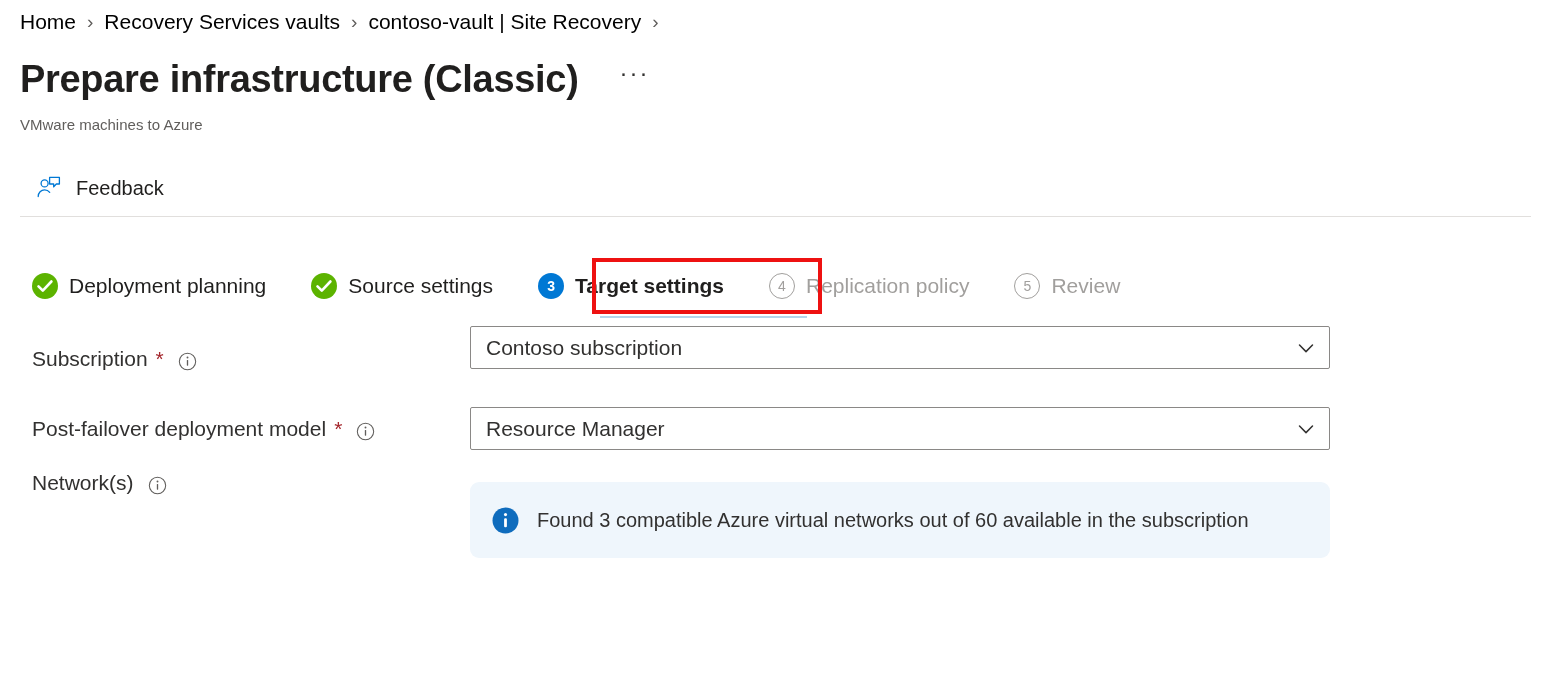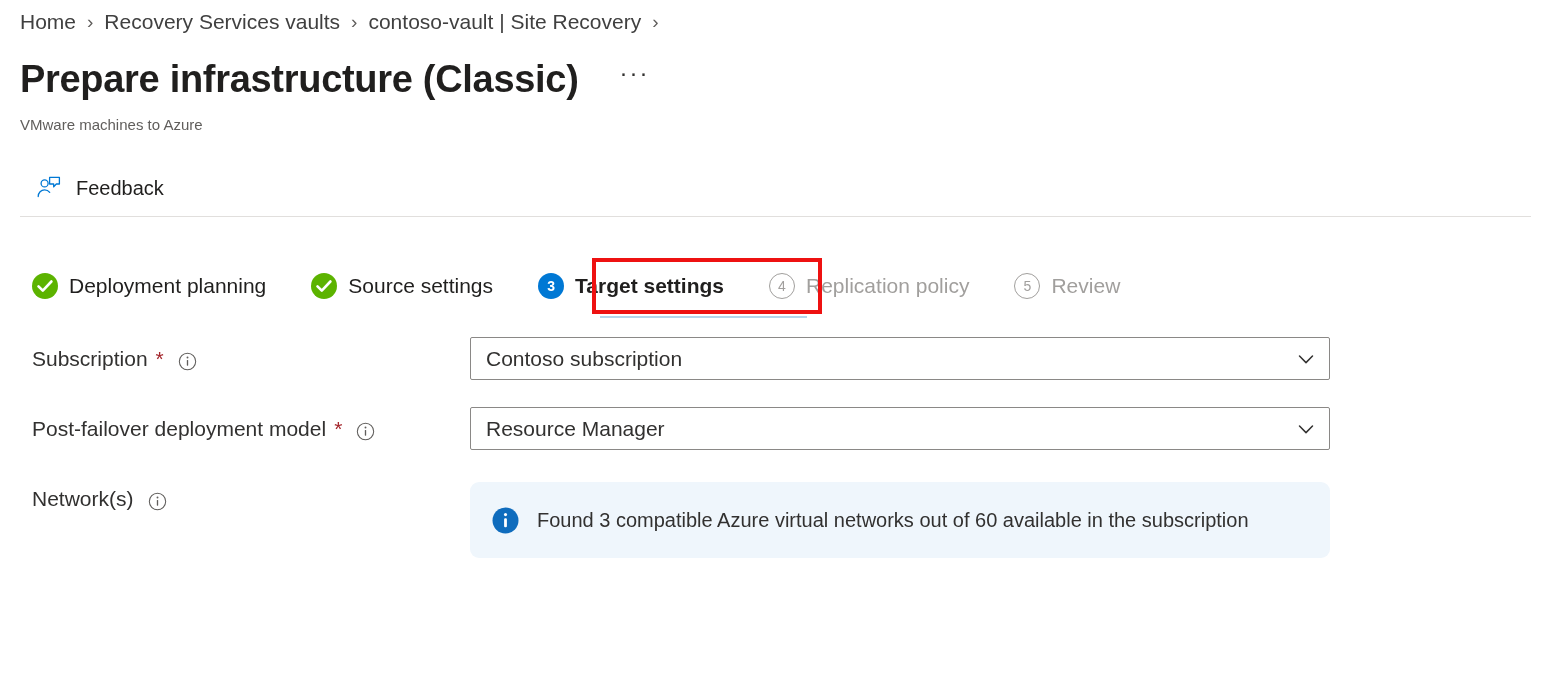--- a/index.html
+++ b/index.html
@@ -15,21 +15,21 @@
   
   .breadcrumb {
     position: absolute;
     left: 20px; top: 8px;
     display: flex; align-items: center;
     font-size: 21px;
     line-height: 28px;
     white-space: nowrap;
   }
   .crumb-link {
-    color: #404040;
+    color: #000000;
     cursor: pointer;
     text-decoration: none;
   }
   .crumb-sep {
     color: #605e5c;
     margin: 0 11px;
     font-size: 19px;
     font-weight: 300;
   }
 
@@ -297,21 +297,21 @@
     <span>Subscription</span>
     <span class="req-star">*</span>
     <span class="info-icon">
       <svg viewBox="0 0 20 20" width="19" height="19" xmlns="http://www.w3.org/2000/svg">
         <circle cx="10" cy="10" r="8.6" fill="none" stroke="#605e5c" stroke-width="1.1"></circle>
         <circle cx="10" cy="5.8" r="1" fill="#605e5c"></circle>
         <rect x="9.3" y="8.3" width="1.4" height="6.2" rx="0.5" fill="#605e5c"></rect>
       </svg>
     </span>
   </div>
-  <div class="dropdown" style="top:337px;align-items:center;">
+  <div class="dropdown" style="top:326px;align-items:center;">
     <span class="dropdown-value">Contoso subscription</span>
     <span class="chev">
       <svg viewBox="0 0 22 22" width="22" height="22" xmlns="http://www.w3.org/2000/svg">
         <path d="M4.5 8l6.5 6.6L17.5 8" stroke="#323130" stroke-width="1.5" fill="none" stroke-linecap="round" stroke-linejoin="round"></path>
       </svg>
     </span>
   </div>
 
   <div class="field-label" style="top:415px;">
     <span>Post-failover deployment model</span>
@@ -326,21 +326,21 @@
   </div>
   <div class="dropdown" style="top:407px;">
     <span class="dropdown-value">Resource Manager</span>
     <span class="chev">
       <svg viewBox="0 0 22 22" width="22" height="22" xmlns="http://www.w3.org/2000/svg">
         <path d="M4.5 8l6.5 6.6L17.5 8" stroke="#323130" stroke-width="1.5" fill="none" stroke-linecap="round" stroke-linejoin="round"></path>
       </svg>
     </span>
   </div>
 
-  <div class="field-label" style="top:485px;">
+  <div class="field-label" style="top:469px;">
     <span>Network(s)</span>
     <span class="info-icon">
       <svg viewBox="0 0 20 20" width="19" height="19" xmlns="http://www.w3.org/2000/svg">
         <circle cx="10" cy="10" r="8.6" fill="none" stroke="#605e5c" stroke-width="1.1"></circle>
         <circle cx="10" cy="5.8" r="1" fill="#605e5c"></circle>
         <rect x="9.3" y="8.3" width="1.4" height="6.2" rx="0.5" fill="#605e5c"></rect>
       </svg>
     </span>
   </div>
 

